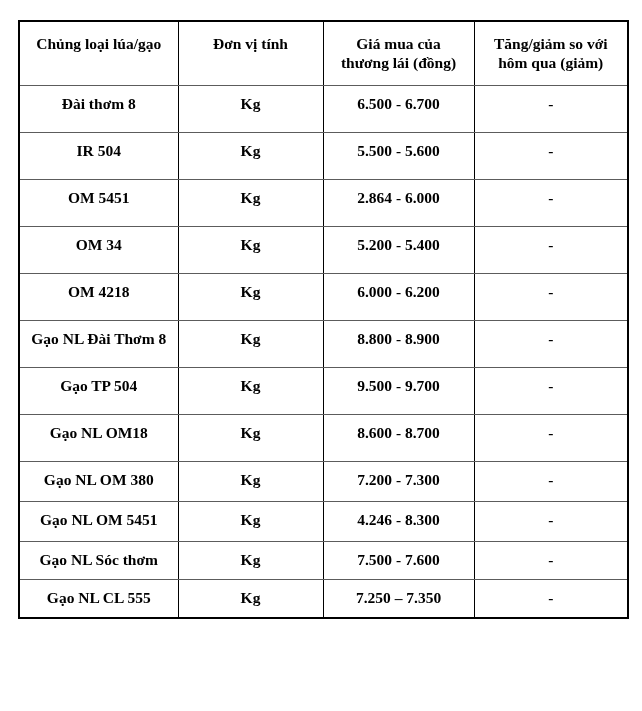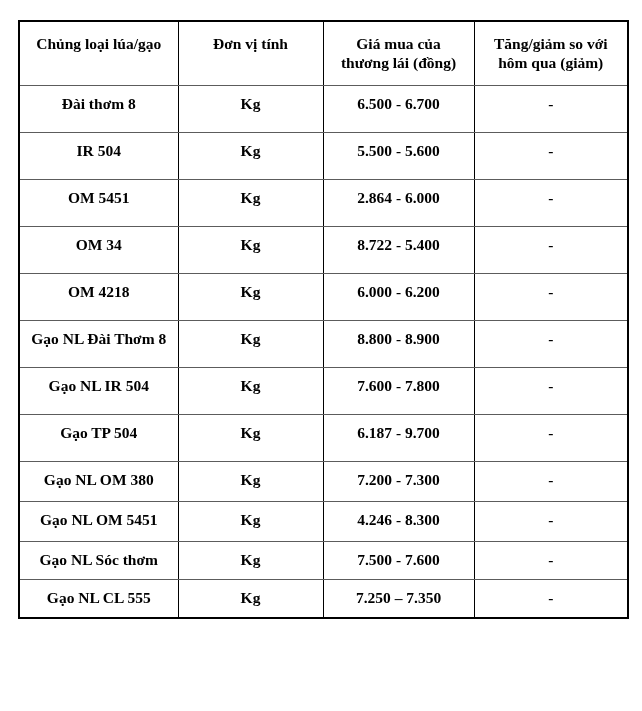--- a/index.html
+++ b/index.html
@@ -102,45 +102,45 @@
       </tr>
       <tr>
         <td>OM 5451</td>
         <td>Kg</td>
         <td>2.864 - 6.000</td>
         <td>-</td>
       </tr>
       <tr>
         <td>OM 34</td>
         <td>Kg</td>
-        <td>8.722 - 5.400</td>
+        <td>5.200 - 5.400</td>
         <td>-</td>
       </tr>
       <tr>
         <td>OM 4218</td>
         <td>Kg</td>
         <td>6.000 - 6.200</td>
         <td>-</td>
       </tr>
       <tr>
         <td>Gạo NL Đài Thơm 8</td>
         <td>Kg</td>
         <td>8.800 - 8.900</td>
         <td>-</td>
       </tr>
       <tr>
-        <td>Gạo NL IR 504</td>
+        <td>Gạo TP 504</td>
         <td>Kg</td>
-        <td>7.600 - 7.800</td>
+        <td>9.500 - 9.700</td>
         <td>-</td>
       </tr>
       <tr>
-        <td>Gạo TP 504</td>
+        <td>Gạo NL OM18</td>
         <td>Kg</td>
-        <td>6.187 - 9.700</td>
+        <td>8.600 - 8.700</td>
         <td>-</td>
       </tr>
       <tr>
         <td>Gạo NL OM 380</td>
         <td>Kg</td>
         <td>7.200 - 7.300</td>
         <td>-</td>
       </tr>
       <tr>
         <td>Gạo NL OM 5451</td>

